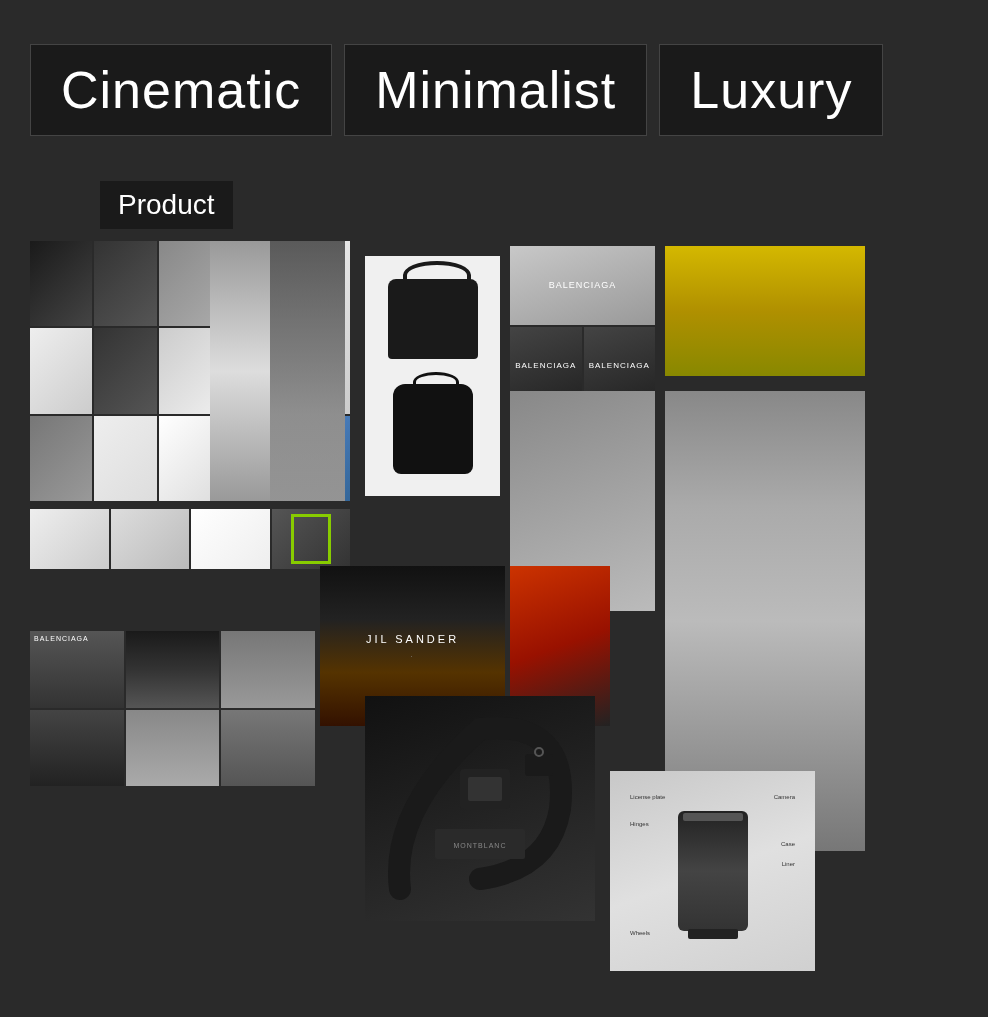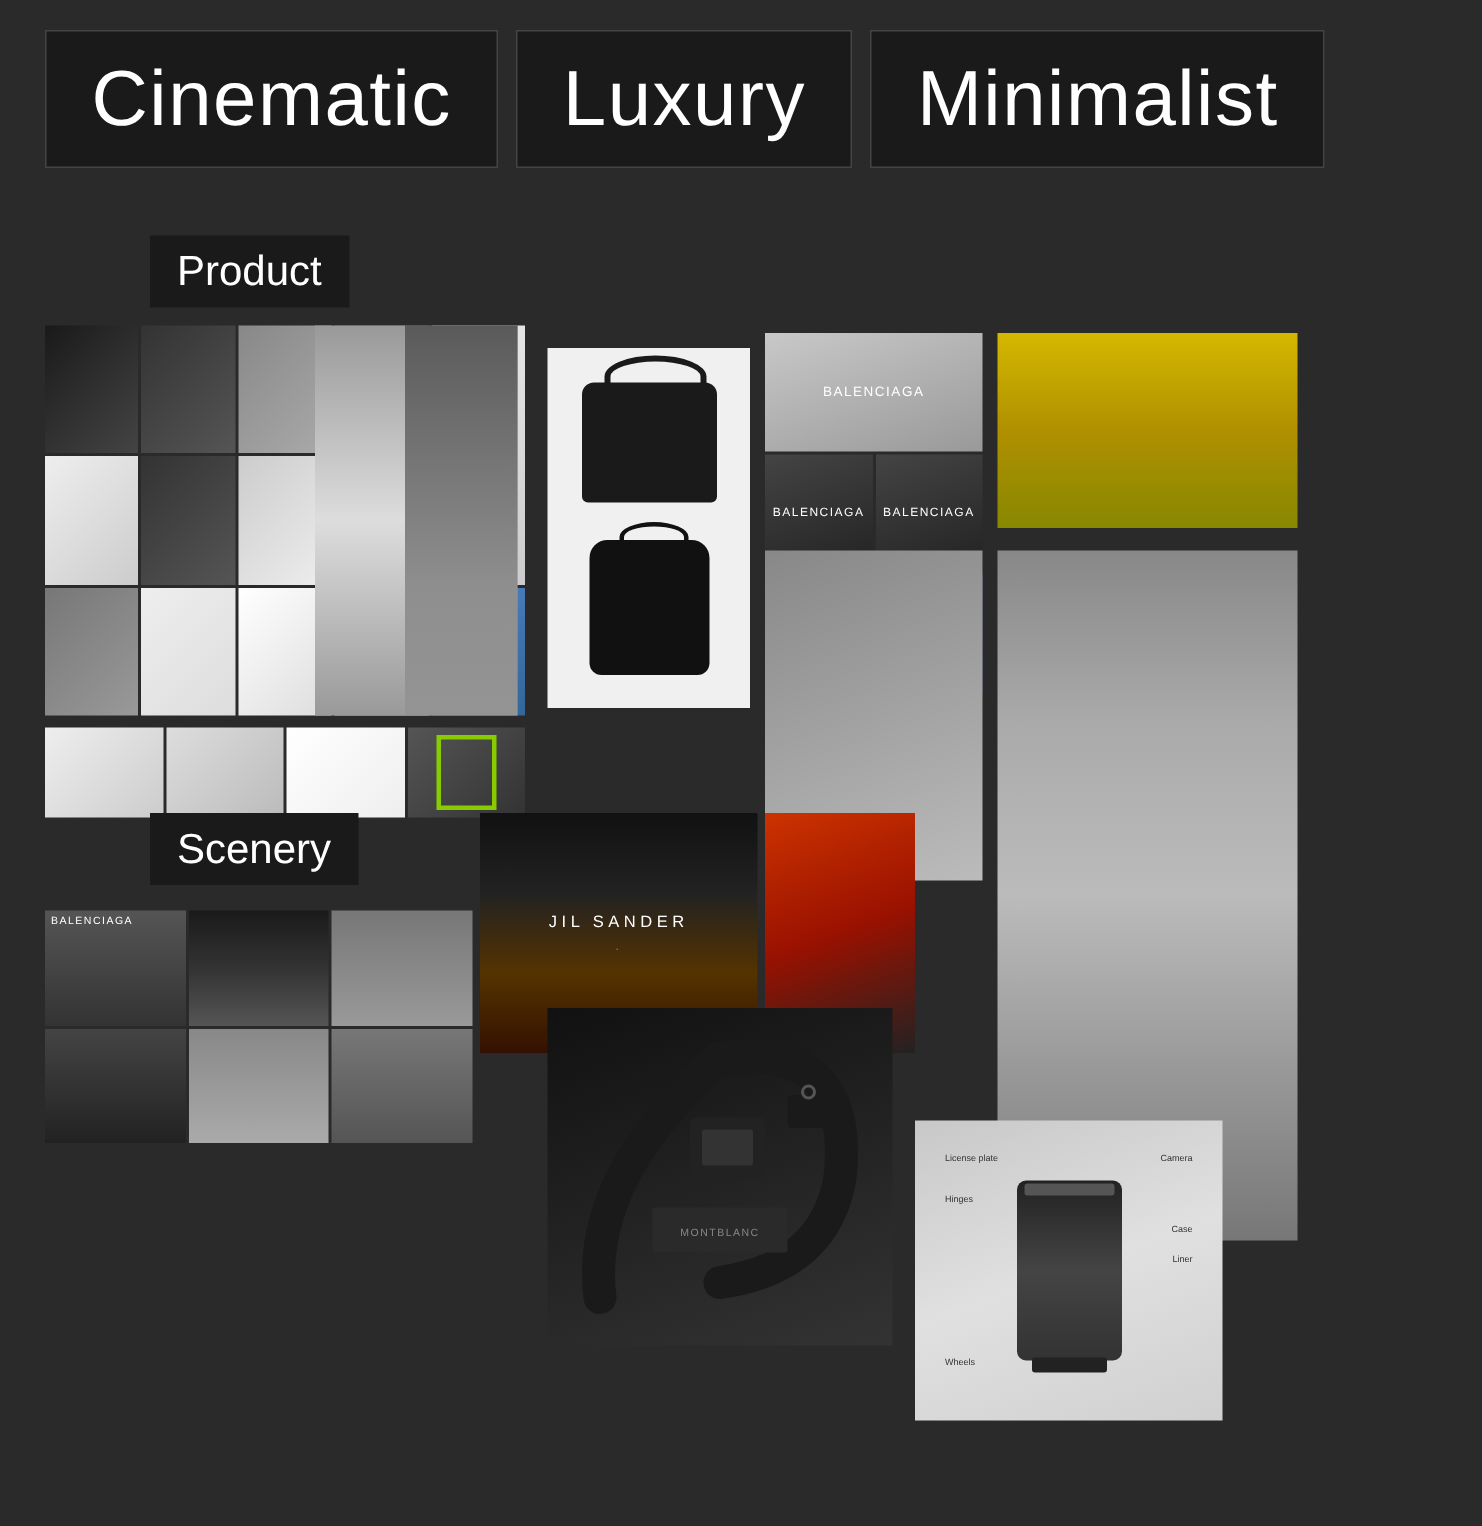--- a/index.html
+++ b/index.html
@@ -19,20 +19,21 @@
       padding: 20px 30px 15px 30px;
     }
     .header-label {
       background-color: #1a1a1a;
       border: 1px solid #444;
       color: #ffffff;
       font-size: 52px;
       font-weight: 300;
       padding: 15px 30px;
       letter-spacing: 1px;
+      margin-top: 24px;
     }
     .header-label:not(:last-child) {
       margin-right: 12px;
     }
 
     
     .canvas {
       position: relative;
       width: 988px;
       height: 880px;
@@ -284,22 +285,22 @@
       align-items: center;
       justify-content: center;
     }
 
   </style>
 </head>
 <body>
 
 <div class="header-row">
   <div class="header-label">Cinematic</div>
+  <div class="header-label">Minimalist</div>
   <div class="header-label">Luxury</div>
-  <div class="header-label">Minimalist</div>
 </div>
 
 <div class="canvas">
 
   <div class="category-label product-label">Product</div>
 
   <div class="prod-collage">
     <div class="prod-img pi1"></div>
     <div class="prod-img pi2"></div>
     <div class="prod-img pi3"></div>
@@ -352,21 +353,20 @@
 
   <div class="fashion-large"></div>
 
   <div class="fashion-strip"></div>
 
   <div class="balenciaga-vert">
     <div class="no-parking-text">NO PARKING</div>
     <div class="balenciaga-text">BALENCIAGA</div>
   </div>
 
-  <div class="category-label scenery-label">Scenery</div>
 
   <div class="scenery-collage">
     <div class="sc1" style="display:flex;align-items:flex-start;padding:4px;">
         <span style="color:#fff;font-size:7px;letter-spacing:1px;">BALENCIAGA</span>
       </div>
     <div class="sc2"></div>
     <div class="sc3"></div>
     <div class="sc4"></div>
     <div class="sc5"></div>
     <div class="sc6"></div>

